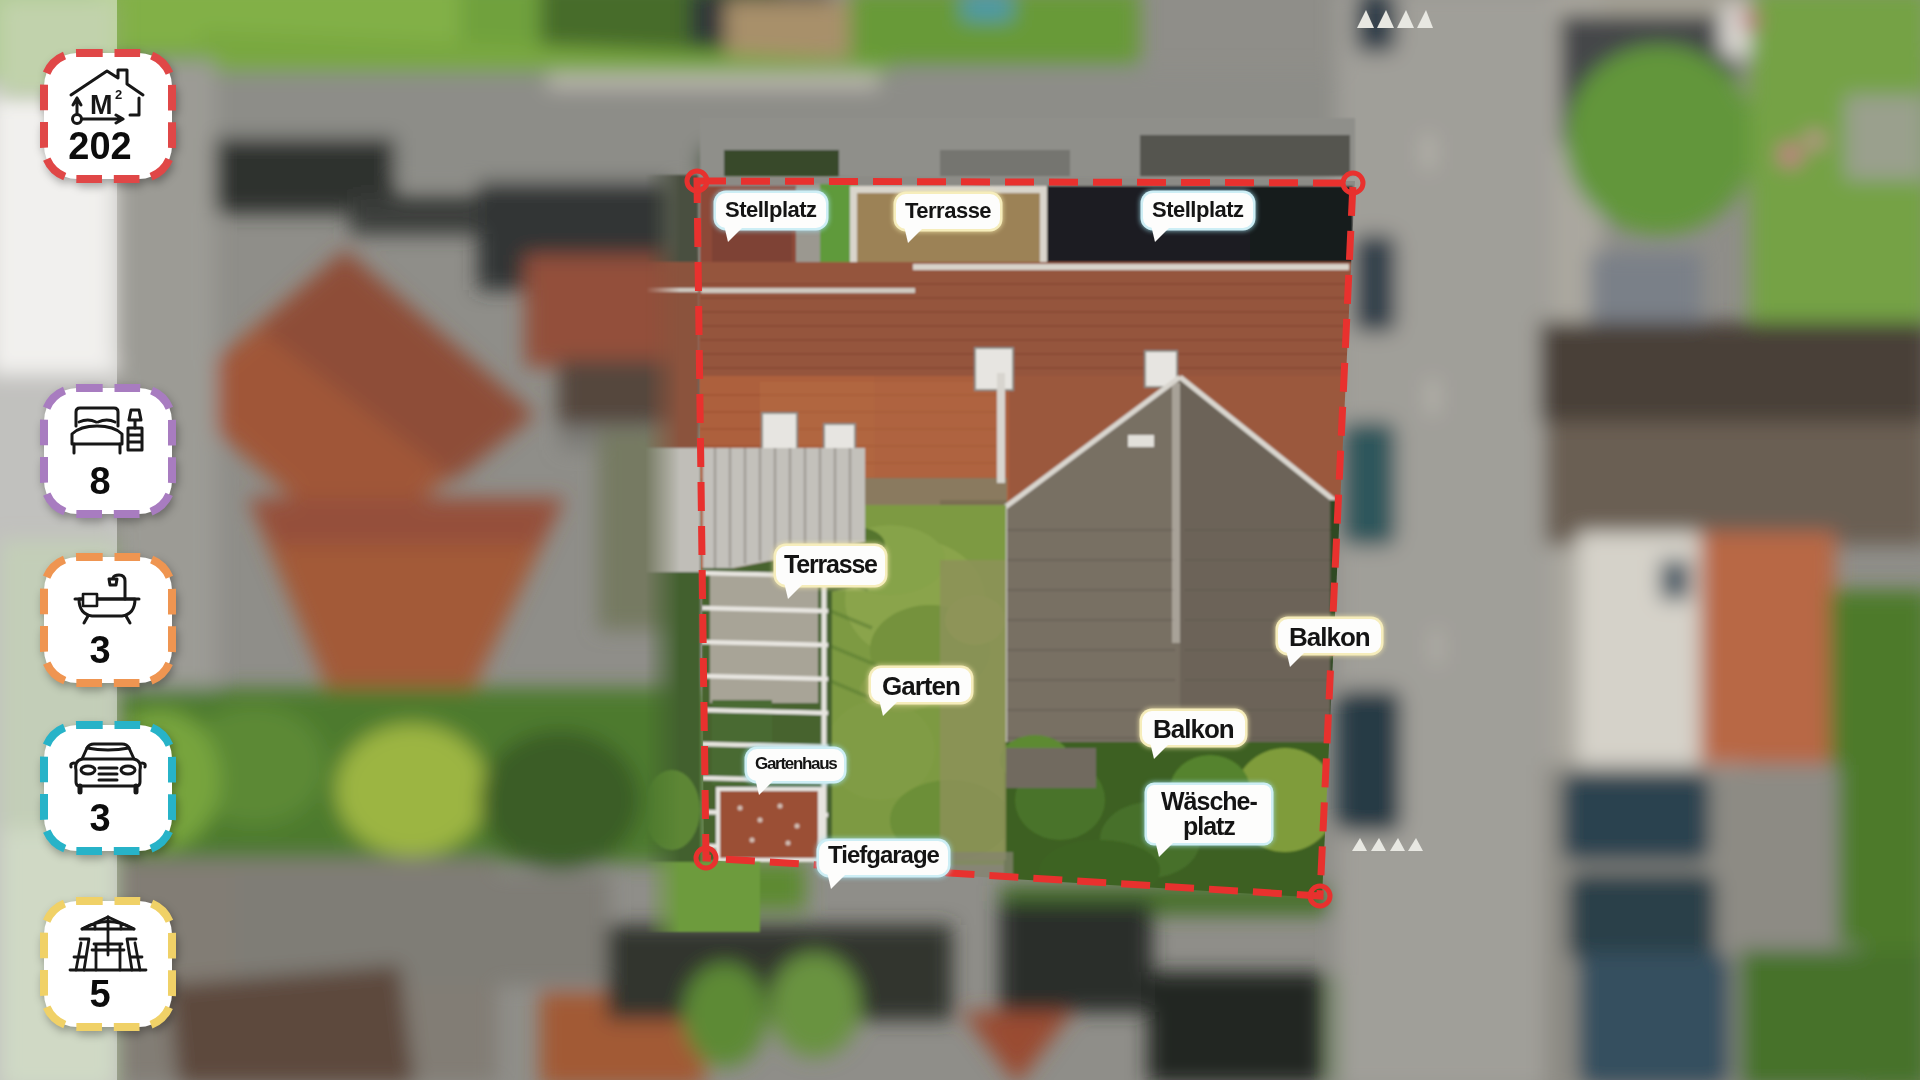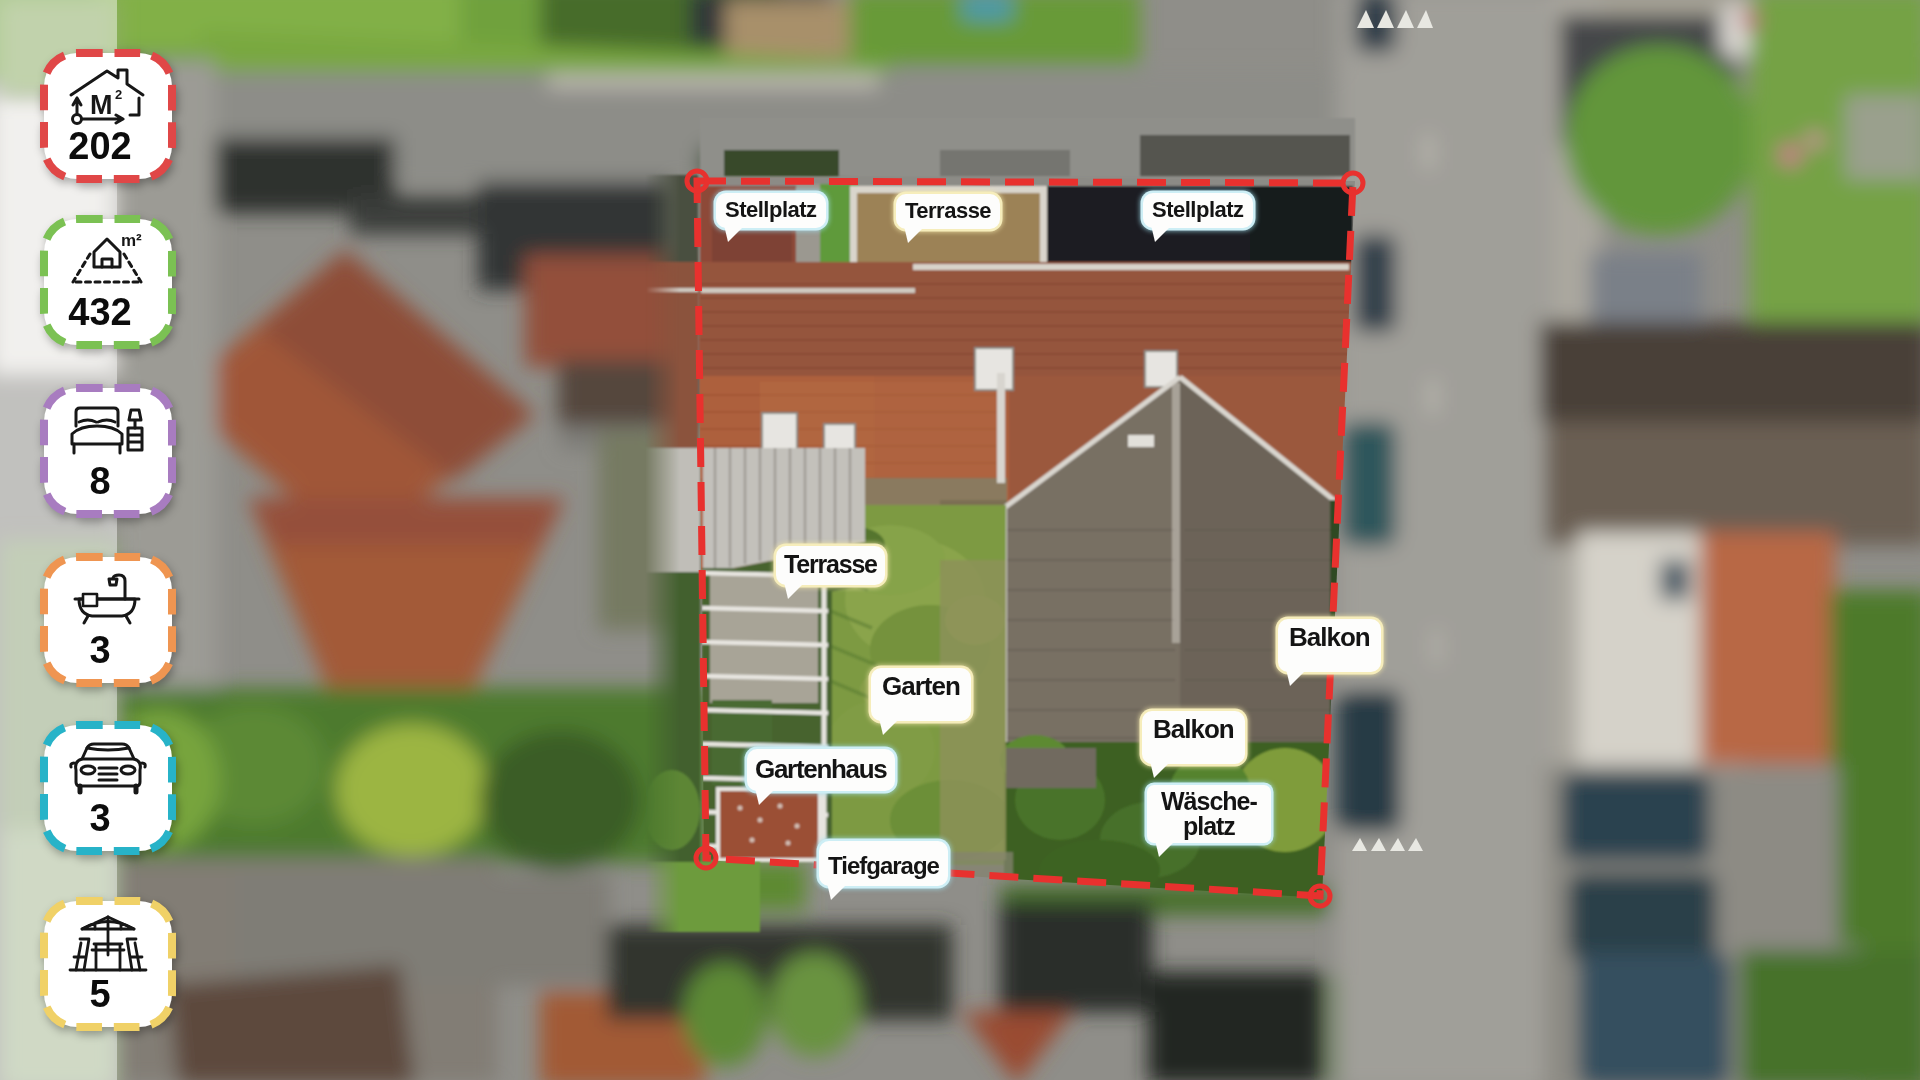--- a/index.html
+++ b/index.html
@@ -1,19 +1,19 @@
 <!DOCTYPE html>
 <html><head>
 <meta charset="utf-8">
 <style>
   html,body{margin:0;padding:0;background:#888;}
   #stage{position:relative;width:1920px;height:1080px;overflow:hidden;font-family:"Liberation Sans",sans-serif;}
   #bg{position:absolute;left:0;top:0;}
   .lab{position:absolute;background:#fdfdfc;border-radius:10px;color:#141414;
-       font-weight:bold;font-size:26px;letter-spacing:-1px;line-height:1.1;padding:4px 11px 20px;white-space:nowrap;}
+       font-weight:bold;font-size:26px;letter-spacing:-1px;line-height:1.1;padding:4px 11px 1px;white-space:nowrap;}
   .lab.sm{font-size:22px;letter-spacing:-0.5px;padding:5px 9px 6px;}
   .lab:after{content:"";position:absolute;left:8px;bottom:-14px;width:0;height:0;
        border-left:4px solid transparent;border-right:17px solid transparent;border-top:17px solid #fdfdfc;}
   .cy{box-shadow:0 0 0 2.5px #cdeef5, 0 0 5px 3px rgba(160,225,242,0.75);}
   .ye{box-shadow:0 0 0 2.5px #f6edbb, 0 0 5px 3px rgba(243,230,170,0.8);}
   .tile{position:absolute;left:40px;width:136px;height:134px;}
   .tile .num{position:absolute;left:0;right:16px;top:78px;height:38px;line-height:38px;text-align:center;font-weight:bold;font-size:38px;color:#0c0c0c;}
   .tile svg.frame{position:absolute;left:0;top:0;filter:drop-shadow(2px 4px 4px rgba(0,0,0,0.3));}
   .tile svg.ic{position:absolute;left:50%;top:16px;transform:translateX(-50%);}
 </style>
@@ -331,51 +331,38 @@
  </g>
 </svg>
 
 <div class="lab sm cy" style="left:716px;top:193px;">Stellplatz</div>
 <div class="lab sm ye" style="left:896px;top:194px;">Terrasse</div>
 <div class="lab sm cy" style="left:1143px;top:193px;">Stellplatz</div>
 <div class="lab ye" style="left:776px;top:546px;font-size:25px;letter-spacing:-1.2px;padding:5px 8px 6px;">Terrasse</div>
 <div class="lab ye" style="left:871px;top:668px;">Garten</div>
 <div class="lab ye" style="left:1278px;top:619px;">Balkon</div>
 <div class="lab ye" style="left:1142px;top:711px;">Balkon</div>
-<div class="lab cy" style="left:747px;top:749px;font-size:26px;letter-spacing:-1.3px;padding:6px 8px 7px;">Gartenhaus</div>
+<div class="lab cy" style="left:747px;top:749px;font-size:17px;letter-spacing:-1.3px;padding:6px 8px 7px;">Gartenhaus</div>
 <div class="lab cy" style="left:1147px;top:785px;line-height:0.98;font-size:25px;text-align:center;padding:4px 14px 5px;border-radius:7px;">Wäsche-<br>platz</div>
-<div class="lab cy" style="left:819px;top:841px;font-size:24px;letter-spacing:-1px;padding:12px 9px 7px;">Tiefgarage</div>
+<div class="lab cy" style="left:819px;top:841px;font-size:24px;letter-spacing:-1px;padding:1px 9px 7px;">Tiefgarage</div>
 
 <div class="tile" style="top:49px;">
  <svg class="frame" width="136" height="134">
         <rect x="4" y="4" width="128" height="126" rx="33" fill="#fff" stroke="#e04747" stroke-width="8" stroke-dasharray="25.7 11.8"></rect>
       </svg>
  <svg class="ic" width="82" height="60" viewBox="0 0 82 60" fill="none" stroke="#171717" stroke-width="3" stroke-linecap="round" stroke-linejoin="round">
   <path d="M4 30 L40 6 L51 13 L51 5 L60 5 L60 19 L76 30"></path>
   <path d="M72 33 L72 50 L63 50"></path>
   <path d="M10 33 L10 54 M10 33 L6 40 M10 33 L14 40"></path>
   <path d="M10 54 L56 54 M56 54 L49 50 M56 54 L49 58"></path>
   <circle cx="10" cy="54" r="4.5" fill="#fff"></circle>
   <text x="23" y="49" font-size="27" font-weight="bold" font-family="Liberation Sans" fill="#171717" stroke="none">M</text>
   <text x="48" y="34" font-size="13" font-weight="bold" font-family="Liberation Sans" fill="#171717" stroke="none">2</text>
  </svg>
  <div class="num">202</div>
-</div>
-<div class="tile" style="top:215px;">
- <svg class="frame" width="136" height="134">
-        <rect x="4" y="4" width="128" height="126" rx="33" fill="#fff" stroke="#7bc153" stroke-width="8" stroke-dasharray="25.7 11.8"></rect>
-      </svg>
- <svg class="ic" width="82" height="60" viewBox="0 0 82 60" fill="none" stroke="#171717" stroke-width="3" stroke-linecap="round" stroke-linejoin="round">
-  <path d="M27 21 L40 8 L53 21 L53 36 L27 36 Z"></path>
-  <path d="M35 36 L35 28 L45 28 L45 36"></path>
-  <path d="M23 23 L6 51 M57 23 L74 51" stroke-dasharray="5 4.5"></path>
-  <path d="M9 51 L71 51" stroke-dasharray="5 4.5"></path>
-  <text x="54" y="15" font-size="17" font-weight="bold" font-family="Liberation Sans" fill="#171717" stroke="none">m²</text>
- </svg>
- <div class="num">432</div>
 </div>
 <div class="tile" style="top:384px;">
  <svg class="frame" width="136" height="134">
         <rect x="4" y="4" width="128" height="126" rx="33" fill="#fff" stroke="#a87cc0" stroke-width="8" stroke-dasharray="25.7 11.8"></rect>
       </svg>
  <svg class="ic" width="88" height="60" viewBox="0 0 88 60" fill="none" stroke="#171717" stroke-width="3" stroke-linecap="round" stroke-linejoin="round">
   <path d="M12 26 L12 12 Q12 8 16 8 L50 8 Q54 8 54 12 L54 26"></path>
   <path d="M15 22 Q24 18 32 22 M34 22 Q43 18 51 22"></path>
   <path d="M8 44 L8 34 Q16 26 33 26 Q50 26 58 34 L58 44 Z"></path>
   <path d="M10 44 L10 53 M56 44 L56 53"></path>

